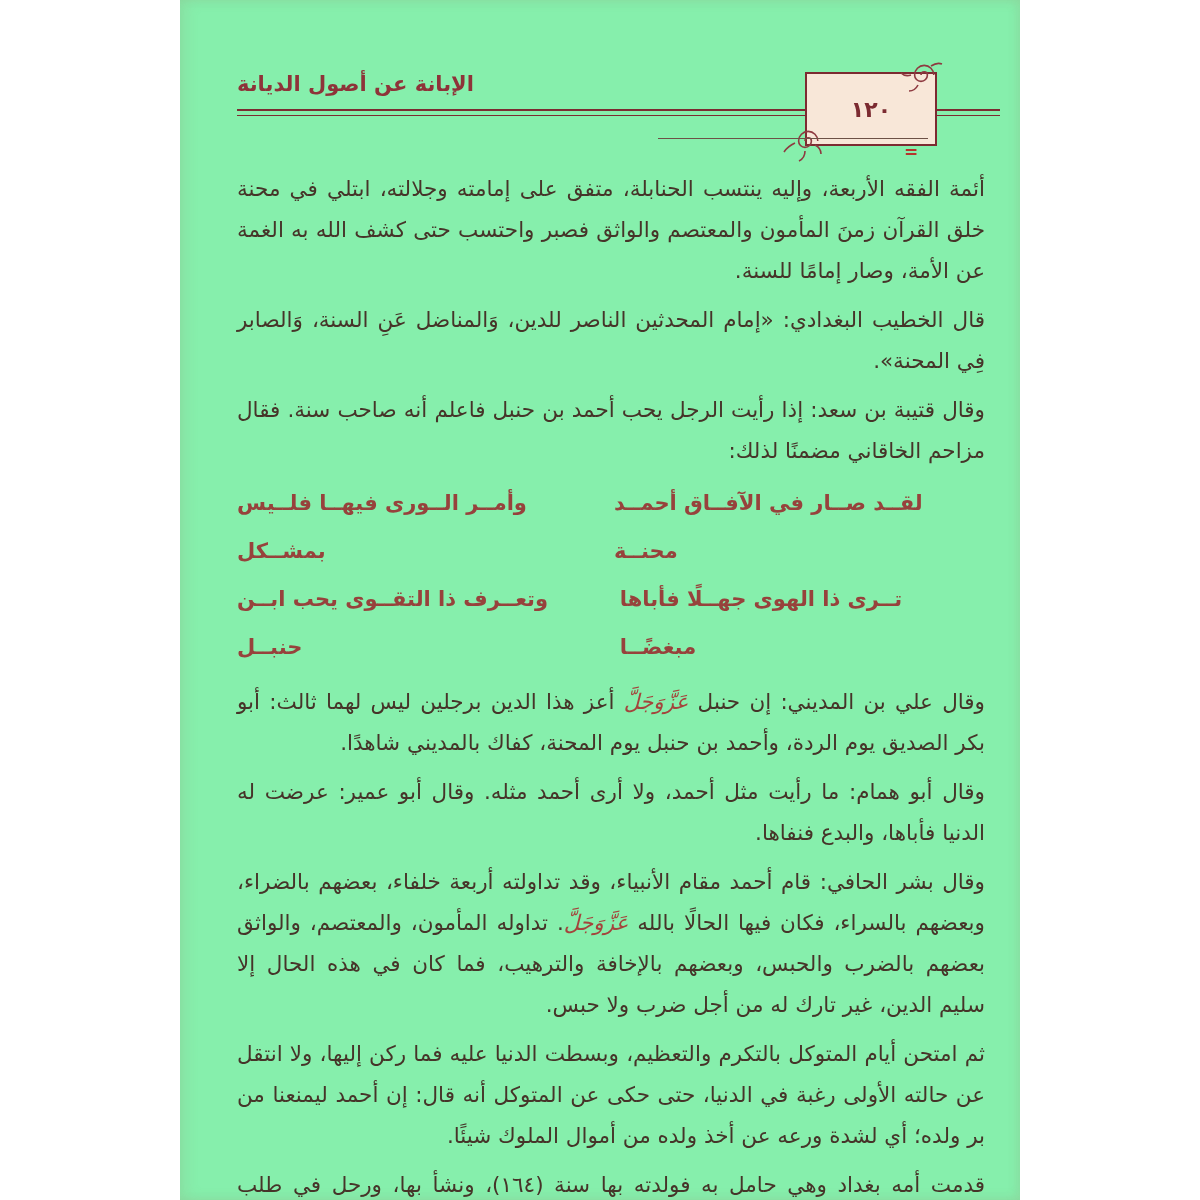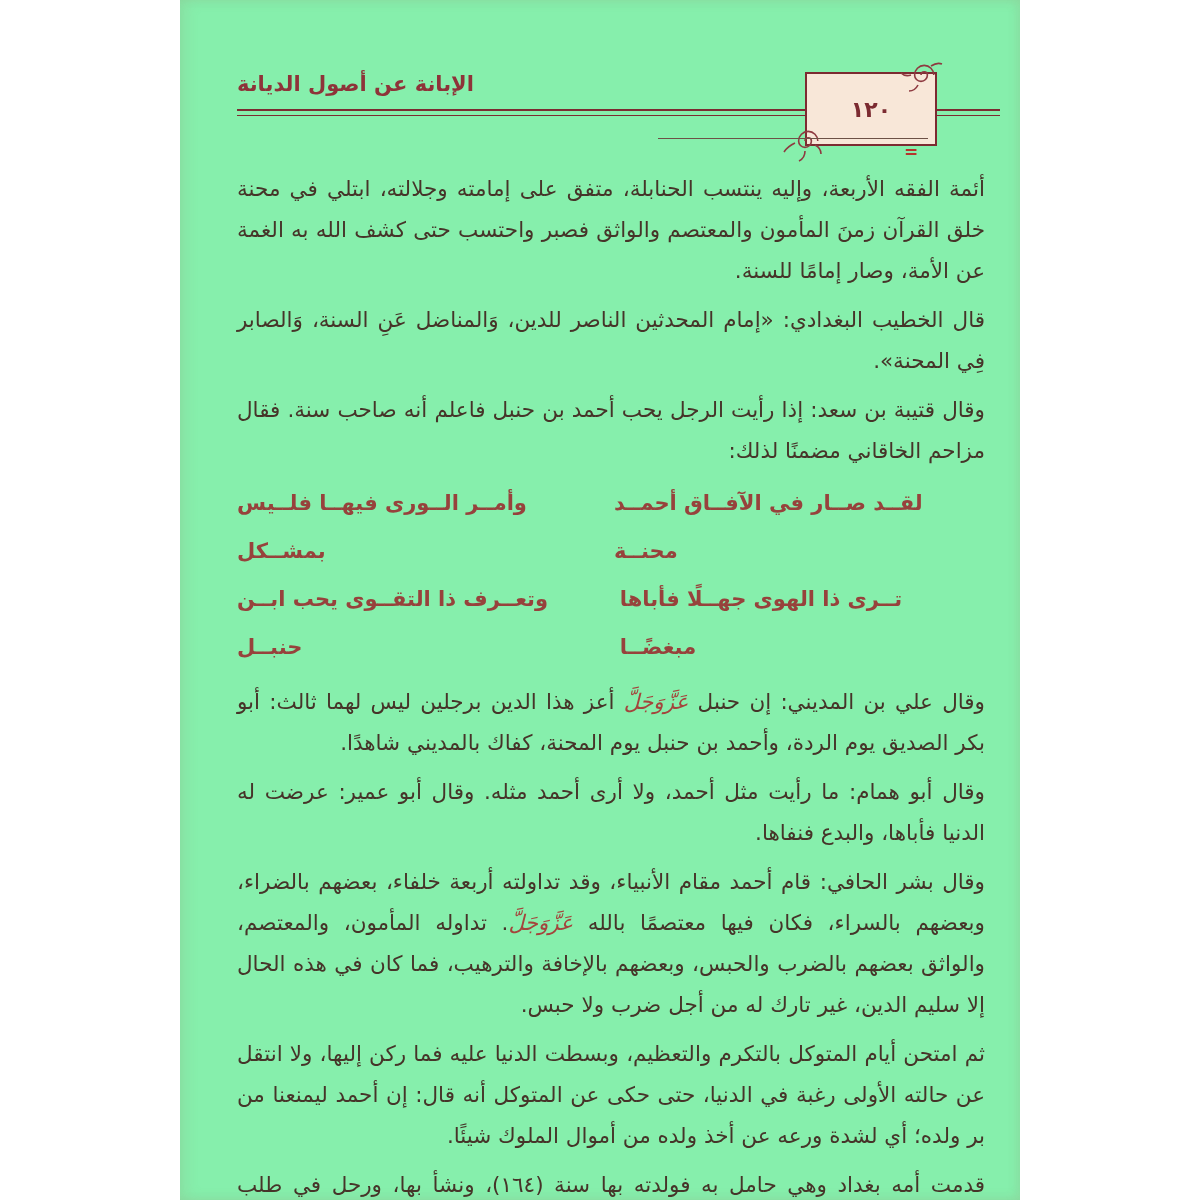--- a/index.html
+++ b/index.html
@@ -94,18 +94,18 @@
           <span class="hemistich-right">لقــد صــار في الآفــاق أحمــد محنــة</span>
           <span class="hemistich-left">وأمــر الــورى فيهــا فلــيس بمشــكل</span>
         </div>
         <div class="verse-line">
           <span class="hemistich-right">تــرى ذا الهوى جهــلًا فأباها مبغضًــا</span>
           <span class="hemistich-left">وتعــرف ذا التقــوى يحب ابــن حنبــل</span>
         </div>
       </div>
       <p class="para"><span>وقال علي بن المديني: إن حنبل </span><span class="accent-word">عَزَّوَجَلَّ</span><span> أعز هذا الدين برجلين ليس لهما ثالث: أبو بكر الصديق يوم الردة، وأحمد بن حنبل يوم المحنة، كفاك بالمديني شاهدًا.</span></p>
       <p class="para"><span>وقال أبو همام: ما رأيت مثل أحمد، ولا أرى أحمد مثله. وقال أبو عمير: عرضت له الدنيا فأباها، والبدع فنفاها.</span></p>
-      <p class="para"><span>وقال بشر الحافي: قام أحمد مقام الأنبياء، وقد تداولته أربعة خلفاء، بعضهم بالضراء، وبعضهم بالسراء، فكان فيها معتصمًا بالله </span><span class="accent-word">عَزَّوَجَلَّ</span><span>. تداوله المأمون، والمعتصم، والواثق بعضهم بالضرب والحبس، وبعضهم بالإخافة والترهيب، فما كان في هذه الحال إلا سليم الدين، غير تارك له من أجل ضرب ولا حبس.</span></p>
+      <p class="para"><span>وقال بشر الحافي: قام أحمد مقام الأنبياء، وقد تداولته أربعة خلفاء، بعضهم بالضراء، وبعضهم بالسراء، فكان فيها الحالًا بالله </span><span class="accent-word">عَزَّوَجَلَّ</span><span>. تداوله المأمون، والمعتصم، والواثق بعضهم بالضرب والحبس، وبعضهم بالإخافة والترهيب، فما كان في هذه الحال إلا سليم الدين، غير تارك له من أجل ضرب ولا حبس.</span></p>
       <p class="para"><span>ثم امتحن أيام المتوكل بالتكرم والتعظيم، وبسطت الدنيا عليه فما ركن إليها، ولا انتقل عن حالته الأولى رغبة في الدنيا، حتى حكى عن المتوكل أنه قال: إن أحمد ليمنعنا من بر ولده؛ أي لشدة ورعه عن أخذ ولده من أموال الملوك شيئًا.</span></p>
       <p class="para"><span>قدمت أمه بغداد وهي حامل به فولدته بها سنة (١٦٤)، ونشأ بها، ورحل في طلب الحديث</span></p>
     </div>
 
 </div>
 
 </body></html>

